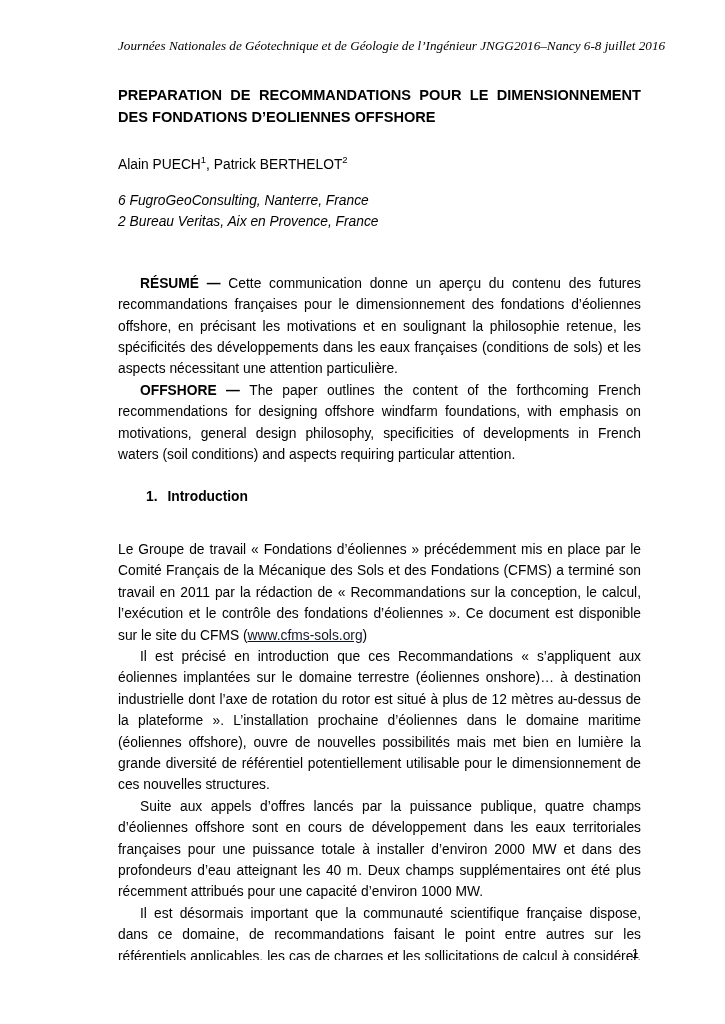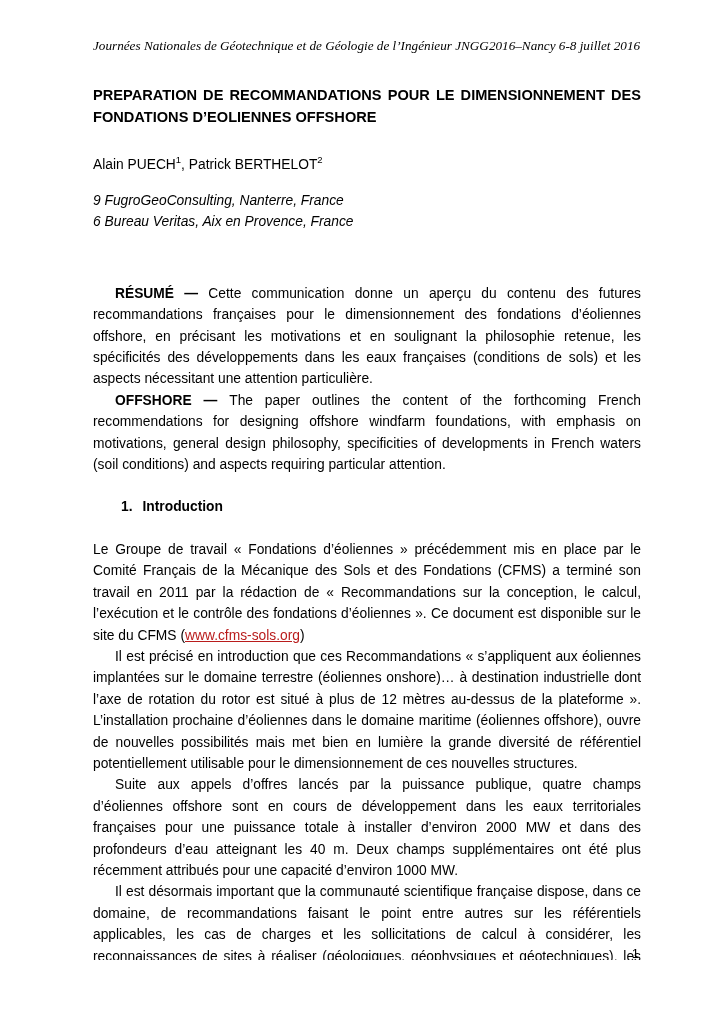--- a/index.html
+++ b/index.html
@@ -6,21 +6,21 @@
     margin: 0;
     padding: 0;
     background: #ffffff;
   }
   .page {
     position: relative;
     width: 725px;
     height: 960px;
     background: #ffffff;
     box-sizing: border-box;
-    padding: 38px 84px 0 93px;
+    padding: 38px 84px 0 118px;
     font-family: "Liberation Sans", sans-serif;
     color: #000000;
     overflow: hidden;
   }
   .running-head {
     font-family: "Liberation Serif", serif;
     font-style: italic;
     font-size: 13.2px;
     line-height: 16px;
     white-space: nowrap;
@@ -51,50 +51,50 @@
     font-size: 9.5px;
     line-height: 0;
   }
   .affiliations {
     margin-top: 15px;
     font-size: 13.8px;
     font-style: italic;
     line-height: 21.4px;
   }
   .abstract-block {
-    margin-top: 50px;
+    margin-top: 40px;
   }
   .para {
     font-size: 13.8px;
     line-height: 21.4px;
     text-align: justify;
     text-align-last: left;
     margin: 0;
   }
   .indent {
     text-indent: 22px;
   }
   .bold-label {
     font-weight: bold;
   }
   .section-heading {
-    margin: 21px 0 21px 0;
+    margin: 21px 0 31px 0;
     font-size: 13.8px;
     font-weight: bold;
     line-height: 21.4px;
     padding-left: 28px;
   }
   .section-heading .sec-num {
     margin-right: 10px;
   }
   .intro-block {
     margin-top: 21px;
   }
   a.doc-link {
-    color: #b91c1c;
+    color: #0f172a;
     text-decoration: underline;
   }
   .page-number {
     position: absolute;
     right: 86px;
     top: 946px;
     font-size: 13px;
     line-height: 16px;
   }
 </style>
@@ -106,22 +106,22 @@
   <div class="running-head">Journées Nationales de Géotechnique et de Géologie de l’Ingénieur JNGG2016–Nancy 6-8 juillet 2016</div>
 
   <div class="title-fr">PREPARATION DE RECOMMANDATIONS POUR LE DIMENSIONNEMENT DES FONDATIONS D’EOLIENNES OFFSHORE</div>
 
 
   <div class="authors">
     <span>Alain PUECH</span><sup>1</sup><span>, </span><span>Patrick BERTHELOT</span><sup>2</sup>
   </div>
 
   <div class="affiliations">
-    <div>9 FugroGeoConsulting, Nanterre, France</div>
-    <div>6 Bureau Veritas, Aix en Provence, France</div>
+    <div>6 FugroGeoConsulting, Nanterre, France</div>
+    <div>2 Bureau Veritas, Aix en Provence, France</div>
   </div>
 
   <div class="abstract-block">
     <p class="para indent"><span class="bold-label">RÉSUMÉ — </span><span>Cette communication donne un aperçu du contenu des futures recommandations françaises pour le dimensionnement des fondations d’éoliennes offshore, en précisant les motivations et en soulignant la philosophie retenue, les spécificités des développements dans les eaux françaises (conditions de sols) et les aspects nécessitant une attention particulière.</span></p>
     <p class="para indent"><span class="bold-label">OFFSHORE — </span><span>The paper outlines the content of the forthcoming French recommendations for designing offshore windfarm foundations, with emphasis on motivations, general design philosophy, specificities of developments in French waters (soil conditions) and aspects requiring particular attention.</span></p>
   </div>
 
   <div class="section-heading">
     <span class="sec-num">1.</span><span>Introduction</span>
   </div>

